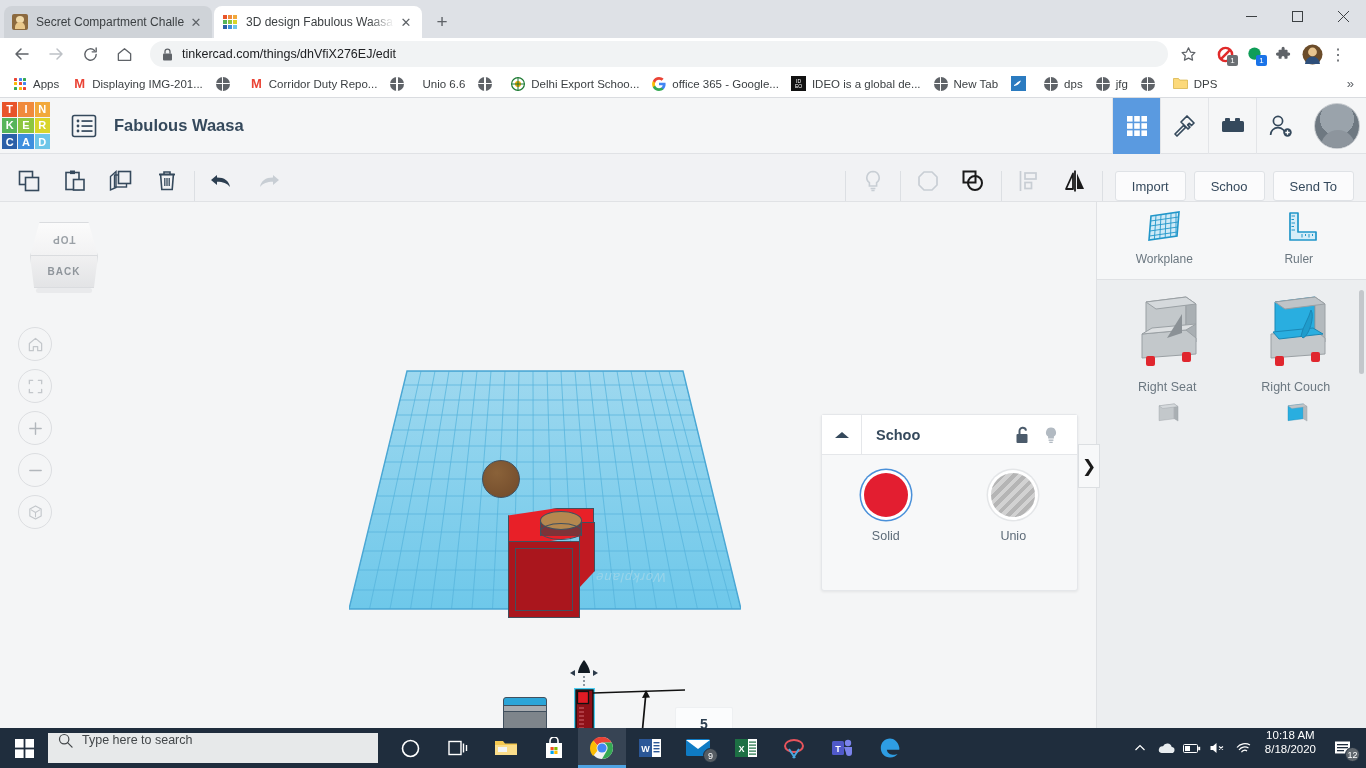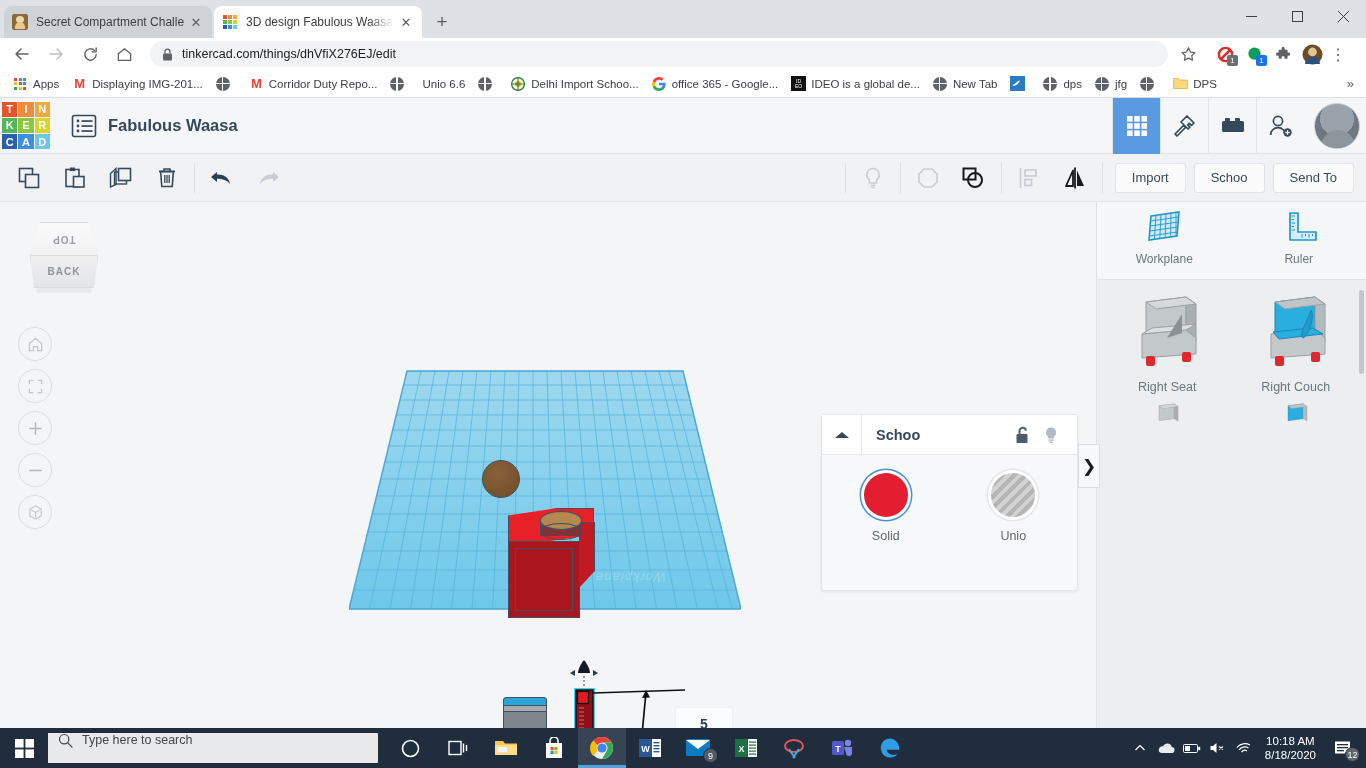--- a/index.html
+++ b/index.html
@@ -119,21 +119,21 @@
   .tc-logo span {
     display: flex; align-items: center; justify-content: center;
     color: #fff; font-size: 11px; font-weight: bold;
     font-family: "Liberation Sans", sans-serif;
   }
   .hdr-listbtn {
     width: 40px; height: 40px; margin-left: 14px;
     display: flex; align-items: center; justify-content: center;
   }
   .hdr-title {
-    margin-left: 4px; font-size: 16.5px; color: #35495c; font-weight: bold; text-align: right;
+    margin-left: 10px; font-size: 16.5px; color: #35495c; font-weight: bold; text-align: right;
   }
   .hdr-right { margin-left: auto; display: flex; align-items: center; height: 56px; }
   .hdr-btn {
     width: 48px; height: 56px; display: flex; align-items: center;
     justify-content: center; border-left: 1px solid #e3e5e8; color: #35495c;
   }
   .hdr-btn.sel { background: #5a9ae0; color: #fff; }
   .hdr-avatar {
     width: 46px; height: 46px; border-radius: 50%; margin: 0 6px 0 10px;
     background: radial-gradient(circle at 50% 34%, #9aa3ab 0 17px, #6e7881 17px 100%);
@@ -141,21 +141,21 @@
   }
   .hdr-avatar::after {
     content:""; position:absolute; left:6px; top:26px; width:34px; height:30px;
     background:#8d959d; border-radius: 17px 17px 0 0;
   }
 
   
   .tc-toolbar {
     position: absolute; top: 154px; left: 0; width: 1366px; height: 48px;
     background: #f1f2f4; border-bottom: 1px solid #e0e2e5;
-    display: flex; align-items: center;
+    display: flex; align-items: flex-end;
   }
   .tb-icon {
     width: 46px; height: 40px; display: flex; align-items: center;
     justify-content: center; color: #35495c;
   }
   .tb-icon.dim { color: #c8ced4; }
   .tb-sep { width: 1px; height: 30px; background: #dcdfe3; margin: 0 4px; }
   .tb-right { margin-left: auto; display: flex; align-items: center; padding-right: 12px; }
   .tb-btn {
     height: 30px; padding: 0 16px; border: 1px solid #dfe2e6; background: #fbfbfc;
@@ -320,21 +320,21 @@
   }
   .tb-start { width: 48px; height: 40px; display:flex;align-items:center;justify-content:center;}
   .tb-search {
     width: 330px; height: 30px; background: #e7e9ea; display: flex; align-items: flex-start;
     padding: 0 10px; font-size: 12.5px; color: #43474a;
   }
   .tb-apps { display: flex; align-items: center; margin-left: 8px; }
   .tb-app { width: 48px; height: 40px; display:flex;align-items:center;justify-content:center; position: relative;}
   .tb-app.active { background: #374454; }
   .tb-app.active::after{content:"";position:absolute;bottom:0;left:0;width:48px;height:3px;background:#4fa3e3;}
-  .tray { margin-left: auto; display: flex; align-items: center; padding-right: 4px; color: #fff;}
+  .tray { margin-left: auto; display: flex; padding-right: 4px; color: #fff;}
   .tray-ico { width: 26px; height: 40px; display:flex;align-items:center;justify-content:center; }
   .clock { font-size: 11.5px; color: #fff; text-align: center; line-height: 14px; padding: 0 8px;}
   .notif { width: 38px; height: 40px; display:flex;align-items:center;justify-content:center; position:relative;}
   .notif-badge {
     position:absolute; right:2px; bottom:6px; width:15px;height:15px;border-radius:50%;
     background:#60676e; color:#fff; font-size:9px; display:flex;align-items:center;justify-content:center;
     border:1px solid #1f2d3d;
   }
 </style>
 </head>
@@ -495,21 +495,21 @@
         </span>
     </div>
     <div class="bm">
       <span class="bm-ico">
         <svg width="14" height="14" viewBox="0 0 14 14">
             <circle cx="7" cy="7" r="6.4" fill="#fff" stroke="#1d7a33" stroke-width="1.2"></circle>
             <circle cx="7" cy="7" r="3" fill="#f0a500"></circle>
             <path d="M7 0.5v13M0.5 7h13" stroke="#1d7a33" stroke-width="1"></path>
           </svg>
       </span>
-      <span>Delhi Import Schoo...</span>
+      <span>Delhi Export Schoo...</span>
     </div>
     <div class="bm">
       <span class="bm-ico">
         <svg width="14" height="14" viewBox="0 0 14 14">
             <path d="M13.6 7.15c0-.47-.04-.93-.12-1.36H7v2.58h3.7a3.17 3.17 0 0 1-1.37 2.08v1.73h2.22c1.3-1.2 2.05-2.96 2.05-5.03z" fill="#4285f4"></path>
             <path d="M7 14c1.85 0 3.4-.61 4.54-1.66l-2.22-1.73c-.61.41-1.4.65-2.32.65-1.79 0-3.3-1.2-3.84-2.82H.86v1.78A7 7 0 0 0 7 14z" fill="#34a853"></path>
             <path d="M3.16 8.44a4.2 4.2 0 0 1 0-2.68V3.98H.86a7 7 0 0 0 0 6.28z" fill="#fbbc05"></path>
             <path d="M7 2.8c1.01 0 1.92.35 2.63 1.03l1.97-1.97C10.4.7 8.85 0 7 0A7 7 0 0 0 .86 3.98l2.3 1.78C3.7 4.14 5.21 2.8 7 2.8z" fill="#ea4335"></path>
           </svg>
       </span>

